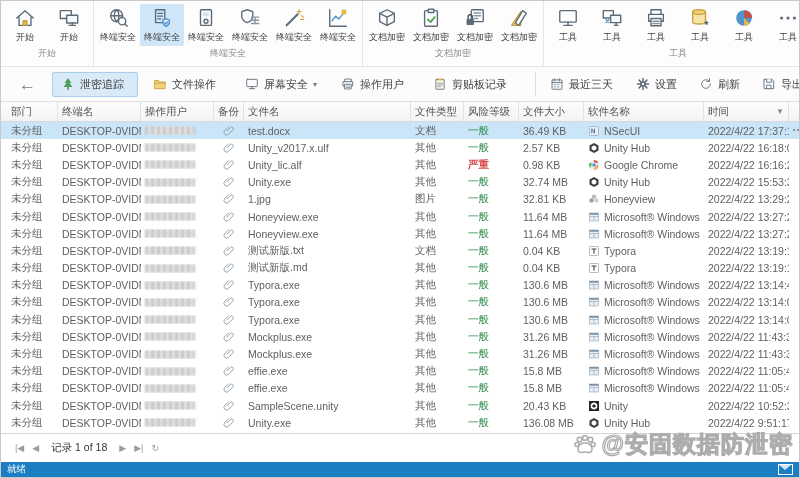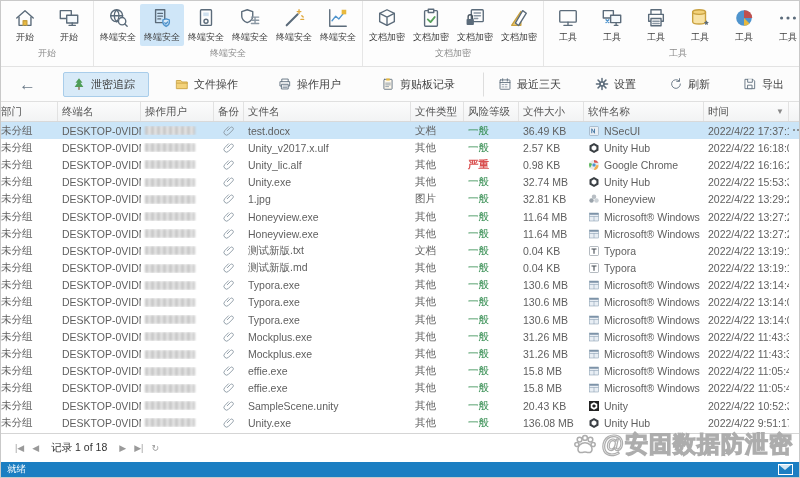--- a/index.html
+++ b/index.html
@@ -14,37 +14,37 @@
   .rb-item{display:flex;flex-direction:column;align-items:center;gap:2px;padding:3px 4px 2px 4px;min-width:36px;border-radius:2px;cursor:pointer;}
   .rb-item[data-active]{background:#cfe6f8;}
   .rb-label{font-size:9px;color:#3c3c3c;white-space:nowrap;}
   .rbicon{width:22px;height:22px;}
 
   svg.ic{stroke:#5b6b7a;fill:none;stroke-width:1.5;stroke-linecap:round;stroke-linejoin:round;}
 
   
   .toolbar{display:flex;align-items:center;height:35px;background:#fcfcfc;border-bottom:1px solid #e0e0e0;padding:0 10px;box-sizing:border-box;}
   .back{font-size:17px;color:#6b7a88;margin:0 16px 0 8px;cursor:pointer;line-height:1;}
-  .tb-item{display:flex;align-items:center;gap:5px;font-size:11px;color:#3f3f3f;padding:4px 8px;border-radius:2px;border:1px solid transparent;cursor:pointer;white-space:nowrap;margin-left:11px;}
+  .tb-item{display:flex;align-items:center;gap:5px;font-size:11px;color:#3f3f3f;padding:4px 8px;border-radius:2px;border:1px solid transparent;cursor:pointer;white-space:nowrap;}
   .tb-item[data-active]{background:#d8eaf8;border-color:#a9cdea;}
   .tb-item[data-div]{border-left:1px solid #ddd;border-radius:0;margin-left:8px;padding-left:14px;}
   .tbicon{width:14px;height:14px;}
   .caret{font-size:8px;color:#777;}
   .tb-right{margin-left:auto;display:flex;align-items:center;gap:4px;}
 
   
   .grid-head{display:flex;align-items:center;height:19px;background:linear-gradient(#fcfcfc,#f2f3f4);border-bottom:1px solid #d9d9d9;font-size:10.5px;color:#555;}
   .hcell{box-sizing:border-box;border-right:1px solid #e2e2e2;padding:0 4px;height:100%;display:flex;align-items:center;white-space:nowrap;overflow:hidden;}
   .hcell.c-time{justify-content:space-between;}
   .filter-arrow{font-size:8px;color:#888;}
   .rows{height:311px;display:flex;flex-direction:column;overflow:hidden;}
   .row{display:flex;align-items:center;height:17.2px;flex:0 0 17.2px;font-size:10.5px;color:#5f5f5f;cursor:default;}
   .row[data-selected]{background:#cbe5f8;}
   .cell{box-sizing:border-box;padding:0 4px;white-space:nowrap;overflow:hidden;display:flex;align-items:center;gap:4px;}
-  .c-dept{width:57px;padding-left:0;}
+  .c-dept{width:57px;padding-left:10px;}
   .c-term{width:83px;}
   .c-user{width:73px;}
   .c-bak{width:30px;justify-content:center;}
   .c-file{width:167px;}
   .c-type{width:53px;}
   .c-risk{width:55px;}
   .c-size{width:65px;}
   .c-sw{width:120px;}
   .c-time{width:85px;}
   .c-more{flex:1;justify-content:flex-end;padding-right:6px;}
@@ -432,20 +432,27 @@
         </div>
 
         <div class="tb-item">
           <svg class="ic tbicon">
             <use href="#t-files"></use>
           </svg>
           <span>文件操作</span>
           <span class="caret"></span>
         </div>
 
+        <div class="tb-item">
+          <svg class="ic tbicon">
+            <use href="#t-screen"></use>
+          </svg>
+          <span>屏幕安全</span>
+          <span class="caret">▾</span>
+        </div>
 
         <div class="tb-item">
           <svg class="ic tbicon">
             <use href="#t-print"></use>
           </svg>
           <span>操作用户</span>
           <span class="caret"></span>
         </div>
 
         <div class="tb-item">

